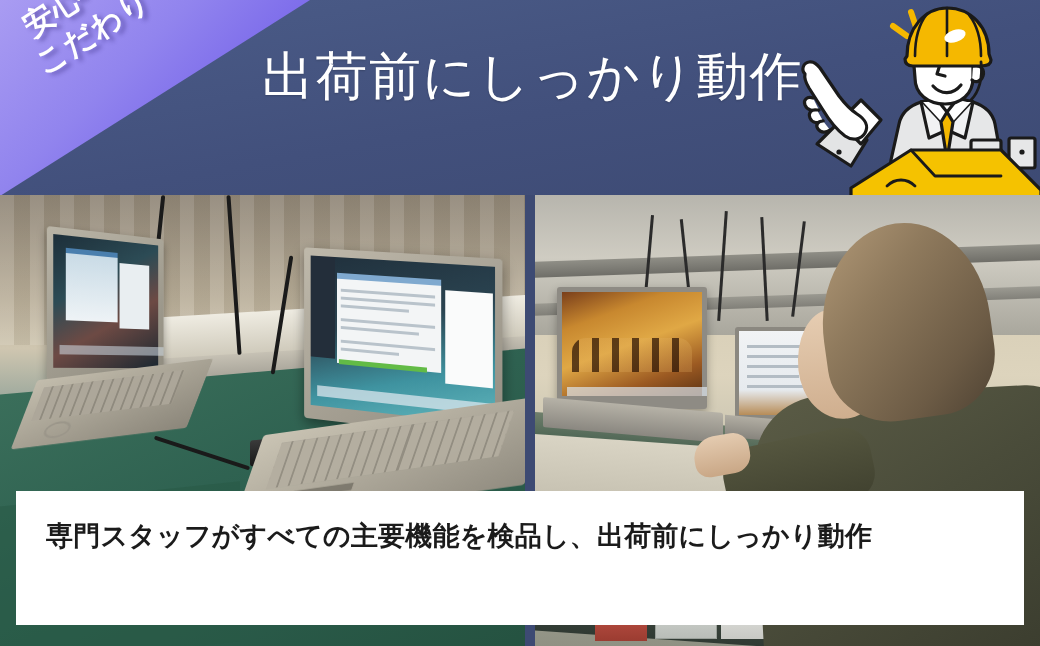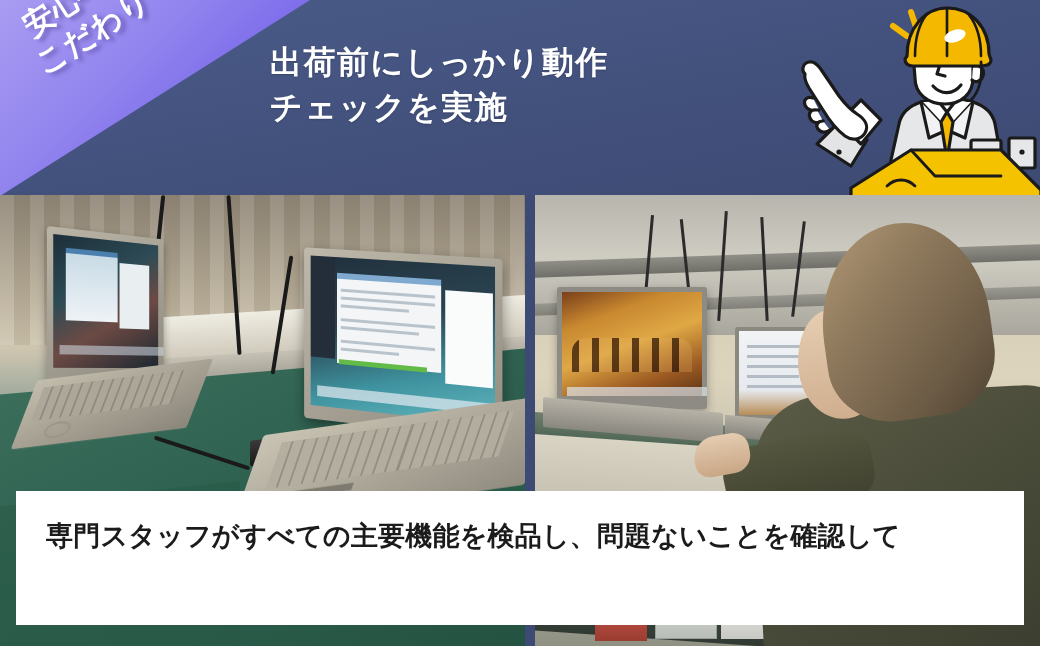--- a/index.html
+++ b/index.html
@@ -44,24 +44,24 @@
     line-height: 1.22;
     letter-spacing: 0.5px;
     text-shadow: 3px 4px 4px rgba(40,28,110,0.42);
     white-space: nowrap;
   }
   .ribbon-l1 { padding-left: 14px; }
   .ribbon-l2 { padding-left: 4px; }
 
   .header-title {
     position: absolute;
-    left: 270px; top: 40px;
+    left: 262px; top: 40px;
     color: #ffffff;
-    font-weight: 700;
-    font-size: 32px;
+    font-weight: 400;
+    font-size: 52px;
     line-height: 1.40;
     letter-spacing: 1.5px;
     z-index: 2;
     text-shadow: 0 1px 2px rgba(0,0,0,0.18);
   }
 
   
   .worker {
     position: absolute;
     right: 0; top: 0;
@@ -383,21 +383,20 @@
 
     <div class="ribbon">
       <div class="ribbon-text">
         <div class="ribbon-l1">安心への</div>
         <div class="ribbon-l2">こだわり</div>
       </div>
     </div>
 
     <div class="header-title">
       <div>出荷前にしっかり動作</div>
-      <div>チェックを実施</div>
     </div>
 
     <div class="worker">
       <svg viewBox="0 0 245 195" xmlns="http://www.w3.org/2000/svg">
         <g stroke="#1a1a1a" stroke-width="3.2" stroke-linejoin="round" stroke-linecap="round" fill="none">
 
           <g stroke="#f5b800" stroke-width="6">
             <line x1="116" y1="12" x2="122" y2="30"></line>
             <line x1="98" y1="26" x2="112" y2="36"></line>
           </g>
@@ -569,16 +568,16 @@
         <div class="rp-arm"></div>
         <div class="rp-hand"></div>
         <div class="rp-hand2"></div>
         <div class="rp-face"></div>
         <div class="rp-hair"></div>
       </div>
     </div>
   </div>
 
   <div class="caption">
-    <p>専門スタッフがすべての主要機能を検品し、問題ないことを確認して</p>
+    <p>専門スタッフがすべての主要機能を検品し、出荷前にしっかり動作</p>
   </div>
 
 </div>
 
 </body></html>

